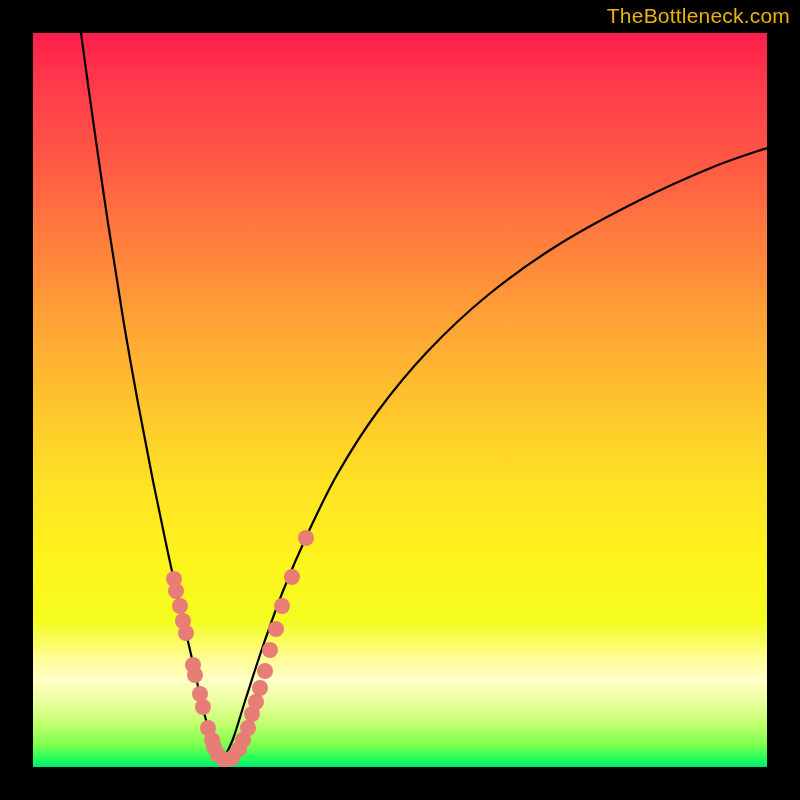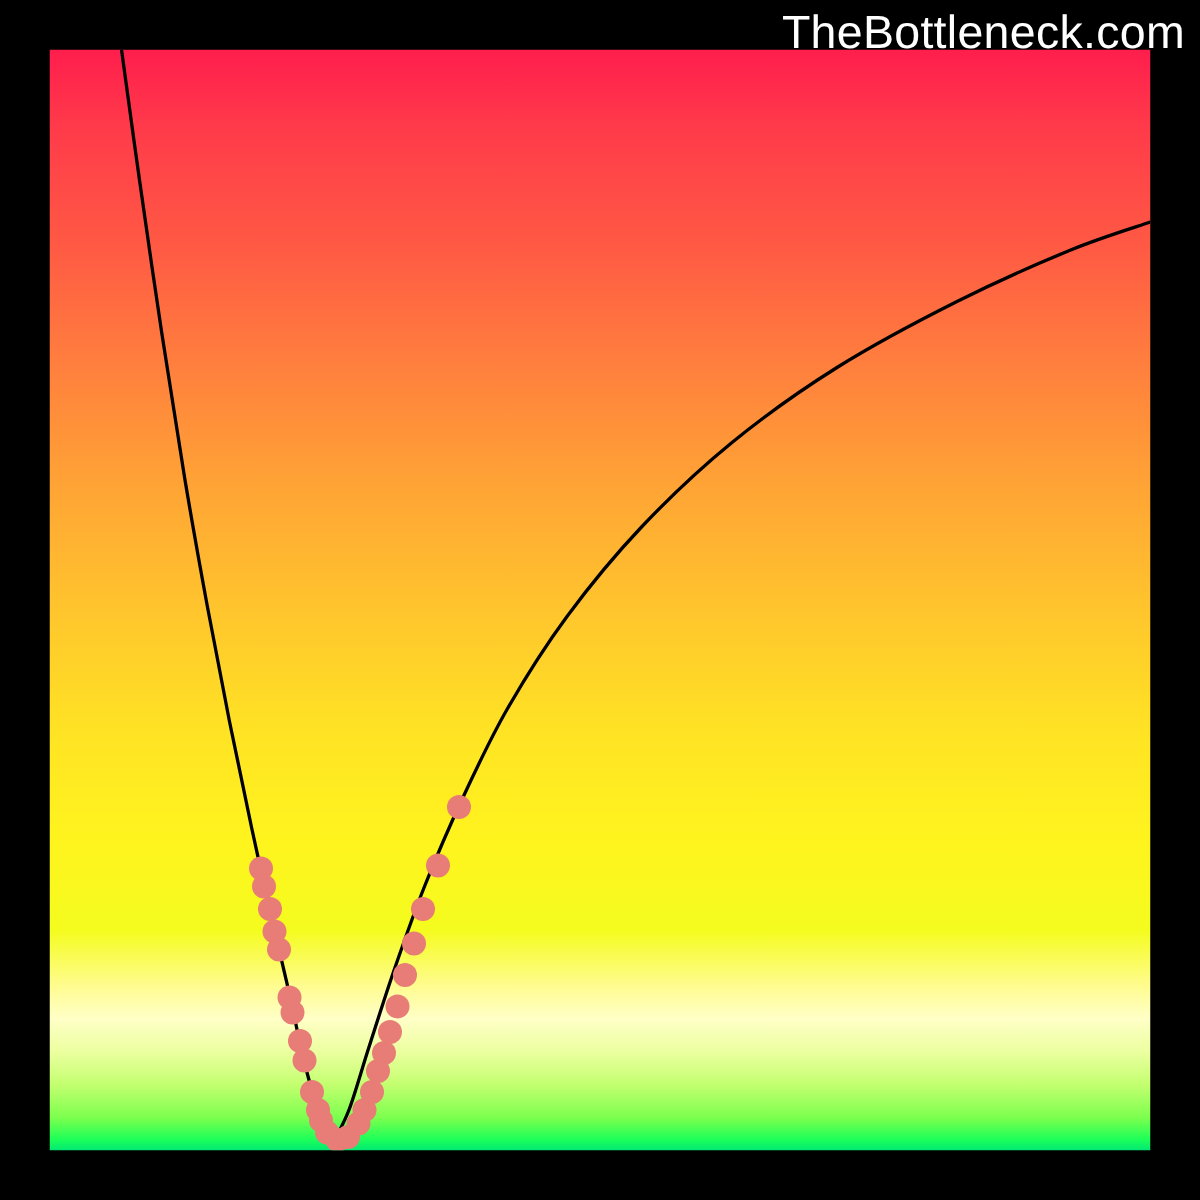--- a/index.html
+++ b/index.html
@@ -56,22 +56,22 @@
     position: absolute;
     left: 0;
     top: 0;
     width: 734px;
     height: 734px;
   }
   .watermark {
     position: absolute;
     top: 4px;
     right: 10px;
-    color: #ffffff;
-    font-size: 31px;
+    color: #eab308;
+    font-size: 21px;
     letter-spacing: 0.2px;
   }
 </style>
 </head>
 <body>
 
 <div class="frame">
   <div class="plot">
     <div class="gradient"></div>
     <svg class="svg-layer" viewBox="0 0 734 734" preserveAspectRatio="none">

